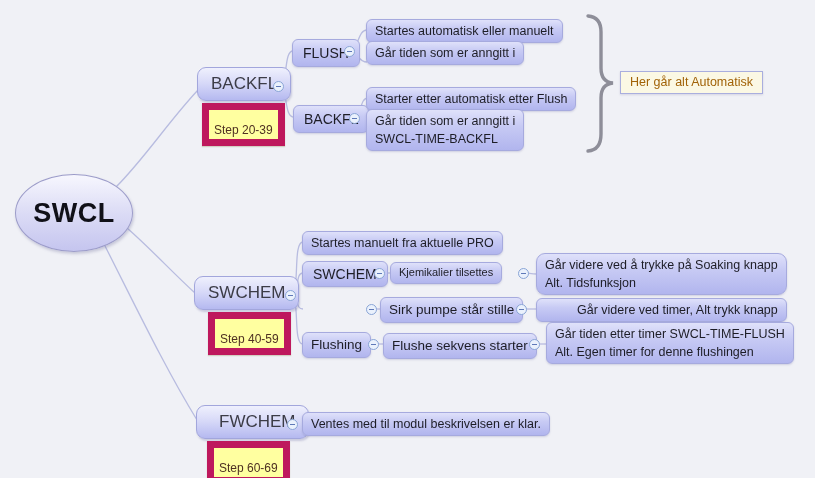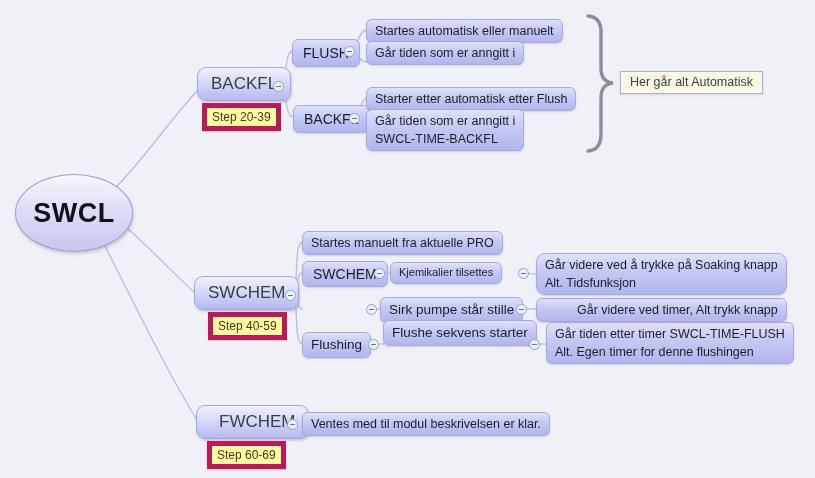--- a/index.html
+++ b/index.html
@@ -31,29 +31,29 @@
     position:absolute;
     background:linear-gradient(180deg,#dfe1fa 0%,#c7caf4 40%,#b1b5ee 100%);
     border:1px solid #a6aade;border-radius:6px;
     box-shadow:0 1px 2px rgba(90,90,150,.22);
     font-size:12.5px;color:#1d1d26;
     padding:2px 8px;white-space:nowrap;line-height:1.45;
   }
   .topic .line{display:block;}
   .step{
     position:absolute;
-    background:#ffffa0;border:5px solid #be185d;
+    background:#ffffa0;border:7px solid #be185d;
     font-size:12px;color:#4e3122;
-    padding:2px 5px 2px 5px;white-space:nowrap;
+    padding:13px 5px 2px 5px;white-space:nowrap;
     box-shadow:0 1px 1px rgba(120,110,40,.25);
   }
   .note{
     position:absolute;
     background:#fbf8e4;border:1px solid #a9aede;
-    font-size:12.5px;color:#404040;
+    font-size:12.5px;color:#a16207;
     padding:3px 9px 4px 9px;white-space:nowrap;
     box-shadow:0 1px 2px rgba(100,100,150,.2);
   }
   .collapse{
     position:absolute;width:9px;height:9px;border-radius:50%;
     background:#eaf1fc;border:1px solid #8aa5d6;
     display:flex;align-items:center;justify-content:center;
     cursor:pointer;
   }
   .collapse::after{content:"";width:5px;height:1px;background:#5f79b8;display:block;}
@@ -118,21 +118,21 @@
   <div class="topic" style="left:390px;top:262px;font-size:11px;">Kjemikalier tilsettes</div>
   <div class="topic" style="left:536px;top:253px;border-radius:9px;">
     <span class="line">Går videre ved å trykke på Soaking knapp</span>
     <span class="line">Alt. Tidsfunksjon</span>
   </div>
 
   <div class="topic" style="left:380px;top:297px;font-size:13.5px;">Sirk pumpe står stille</div>
   <div class="topic" style="left:536px;top:298px;padding-left:40px;">Går videre ved timer, Alt trykk knapp</div>
 
   <div class="topic" style="left:302px;top:332px;font-size:13.5px;">Flushing</div>
-  <div class="topic" style="left:383px;top:320px;font-size:13.5px;text-align:right;">Flushe sekvens starter</div>
+  <div class="topic" style="left:383px;top:333px;font-size:13.5px;text-align:right;">Flushe sekvens starter</div>
   <div class="topic" style="left:546px;top:322px;">
     <span class="line">Går tiden etter timer SWCL-TIME-FLUSH</span>
     <span class="line">Alt. Egen timer for denne flushingen</span>
   </div>
 
   <div class="main-topic" style="left:196px;top:405px;padding-left:22px;">FWCHEM</div>
   <div class="step" style="left:207px;top:441px;">Step 60-69</div>
   <div class="topic" style="left:302px;top:412px;">Ventes med til modul beskrivelsen er klar.</div>
 
   <div class="collapse" style="left:273px;top:81px;"></div>

